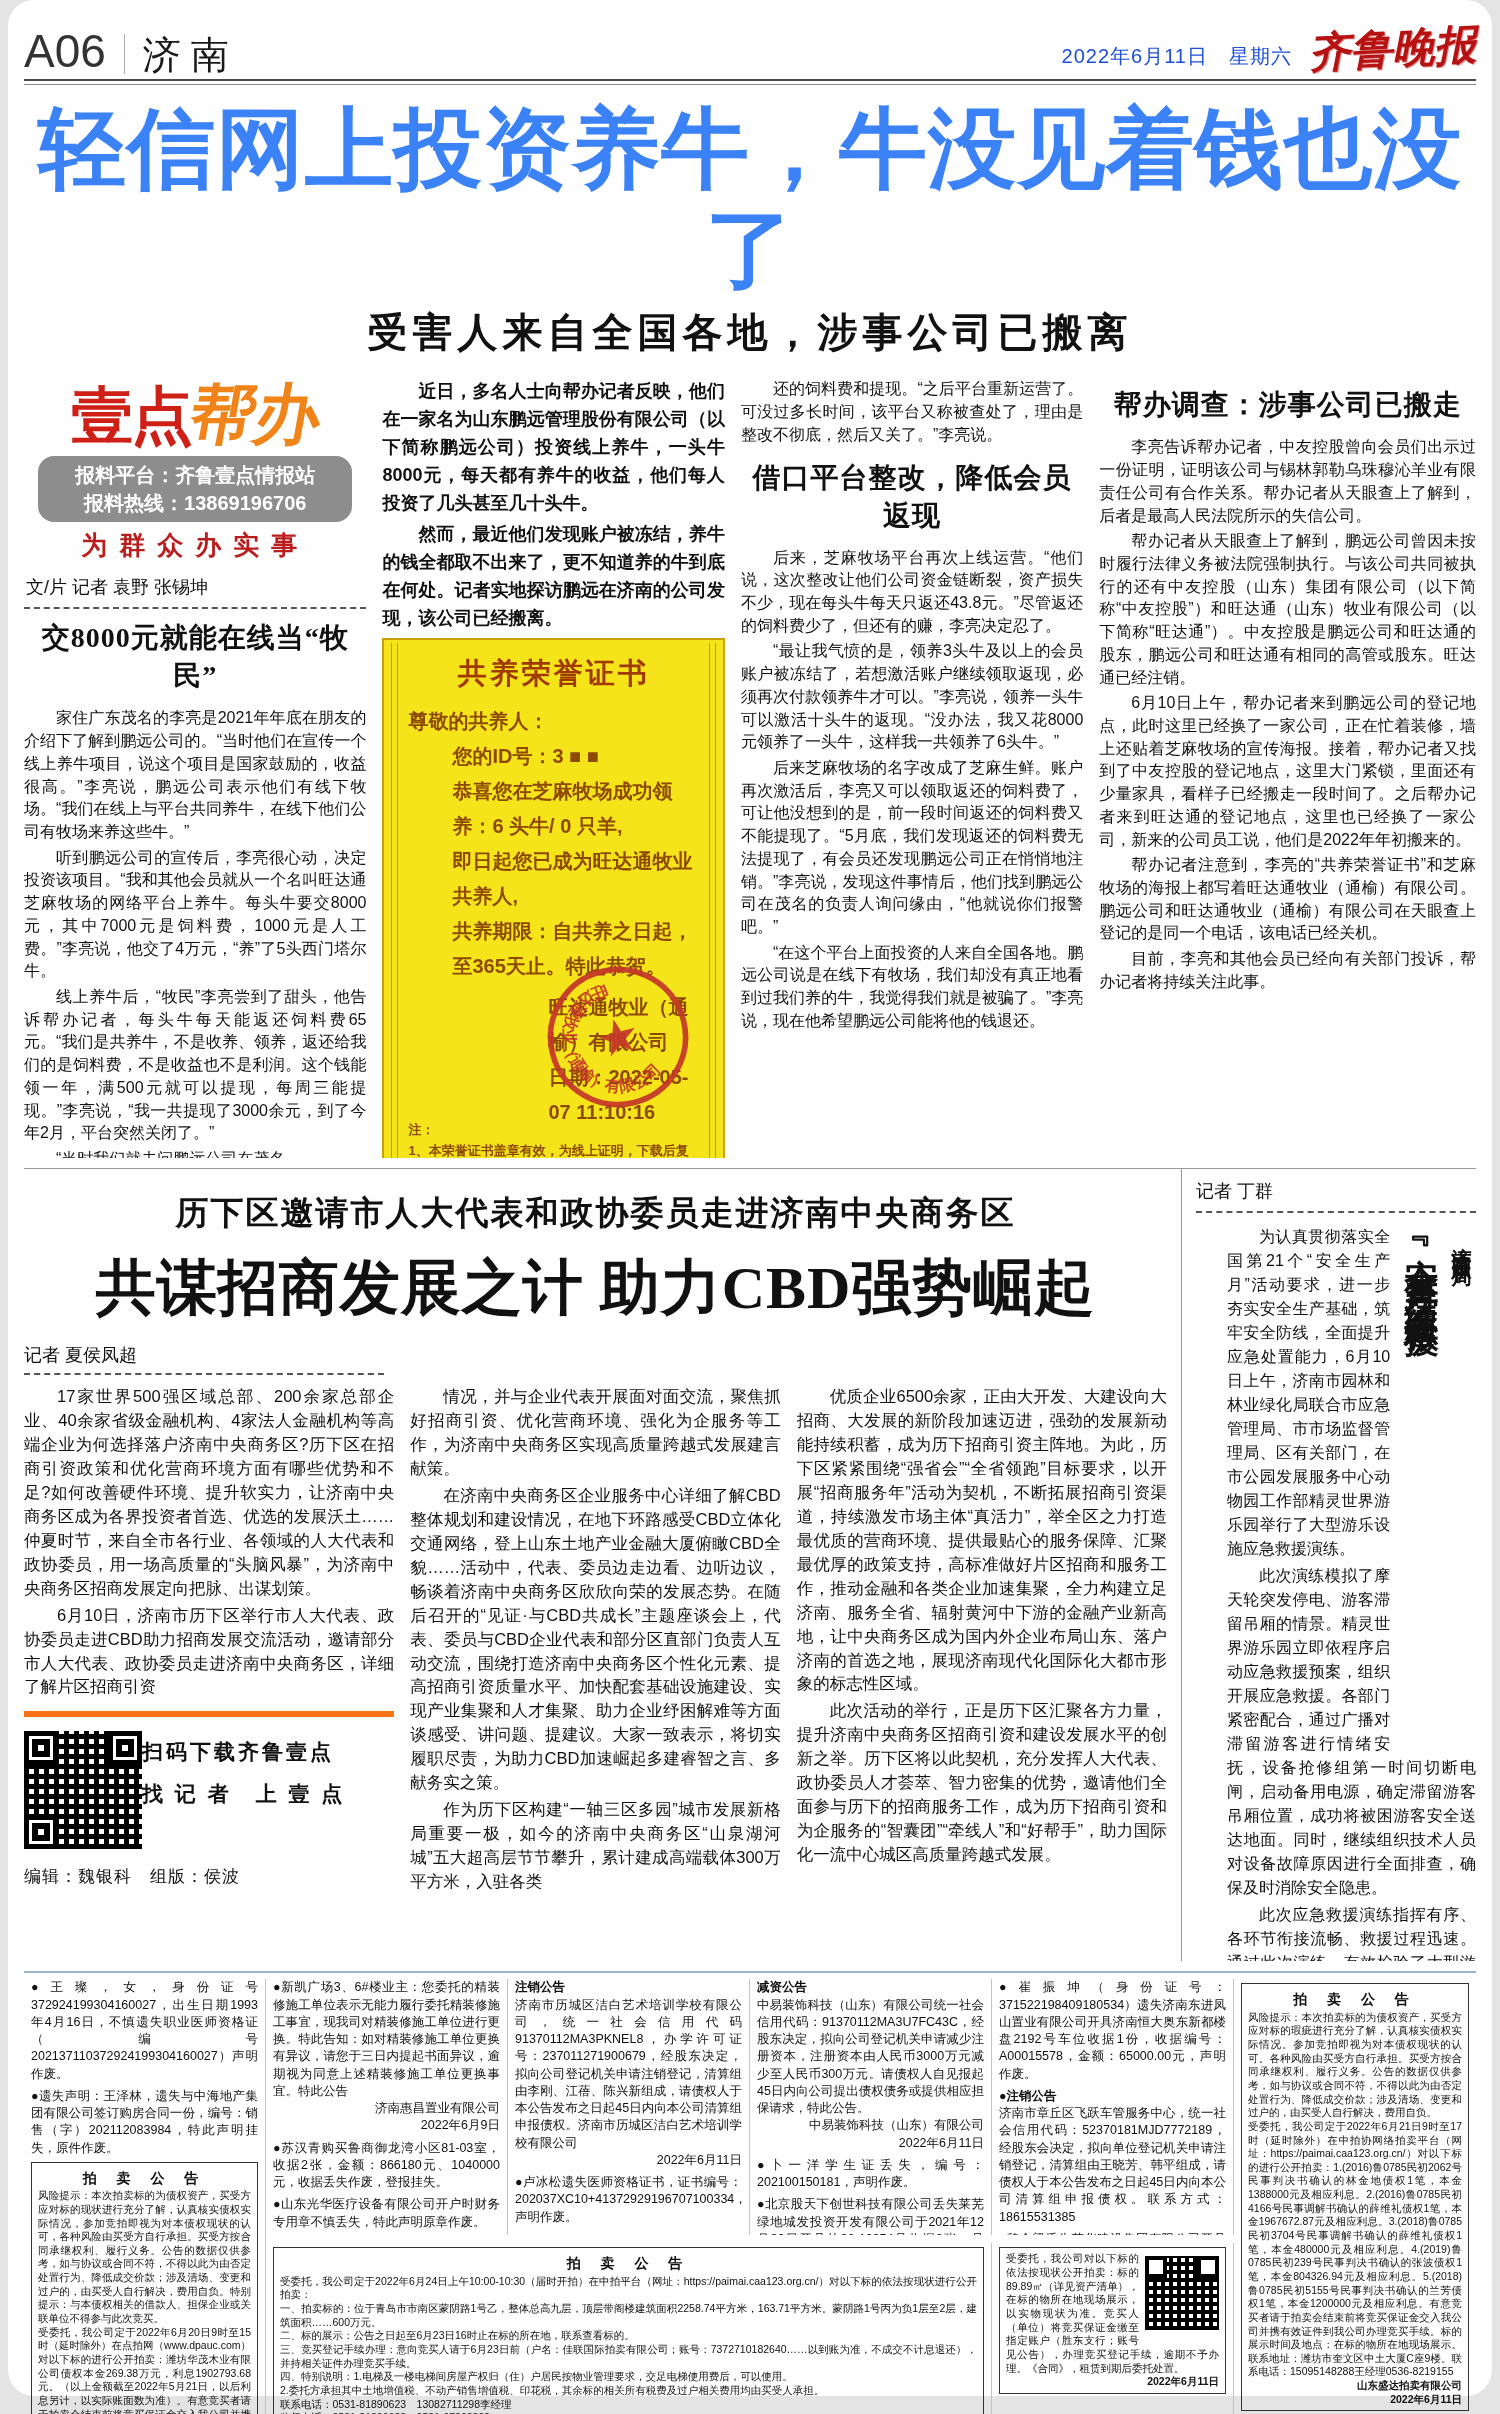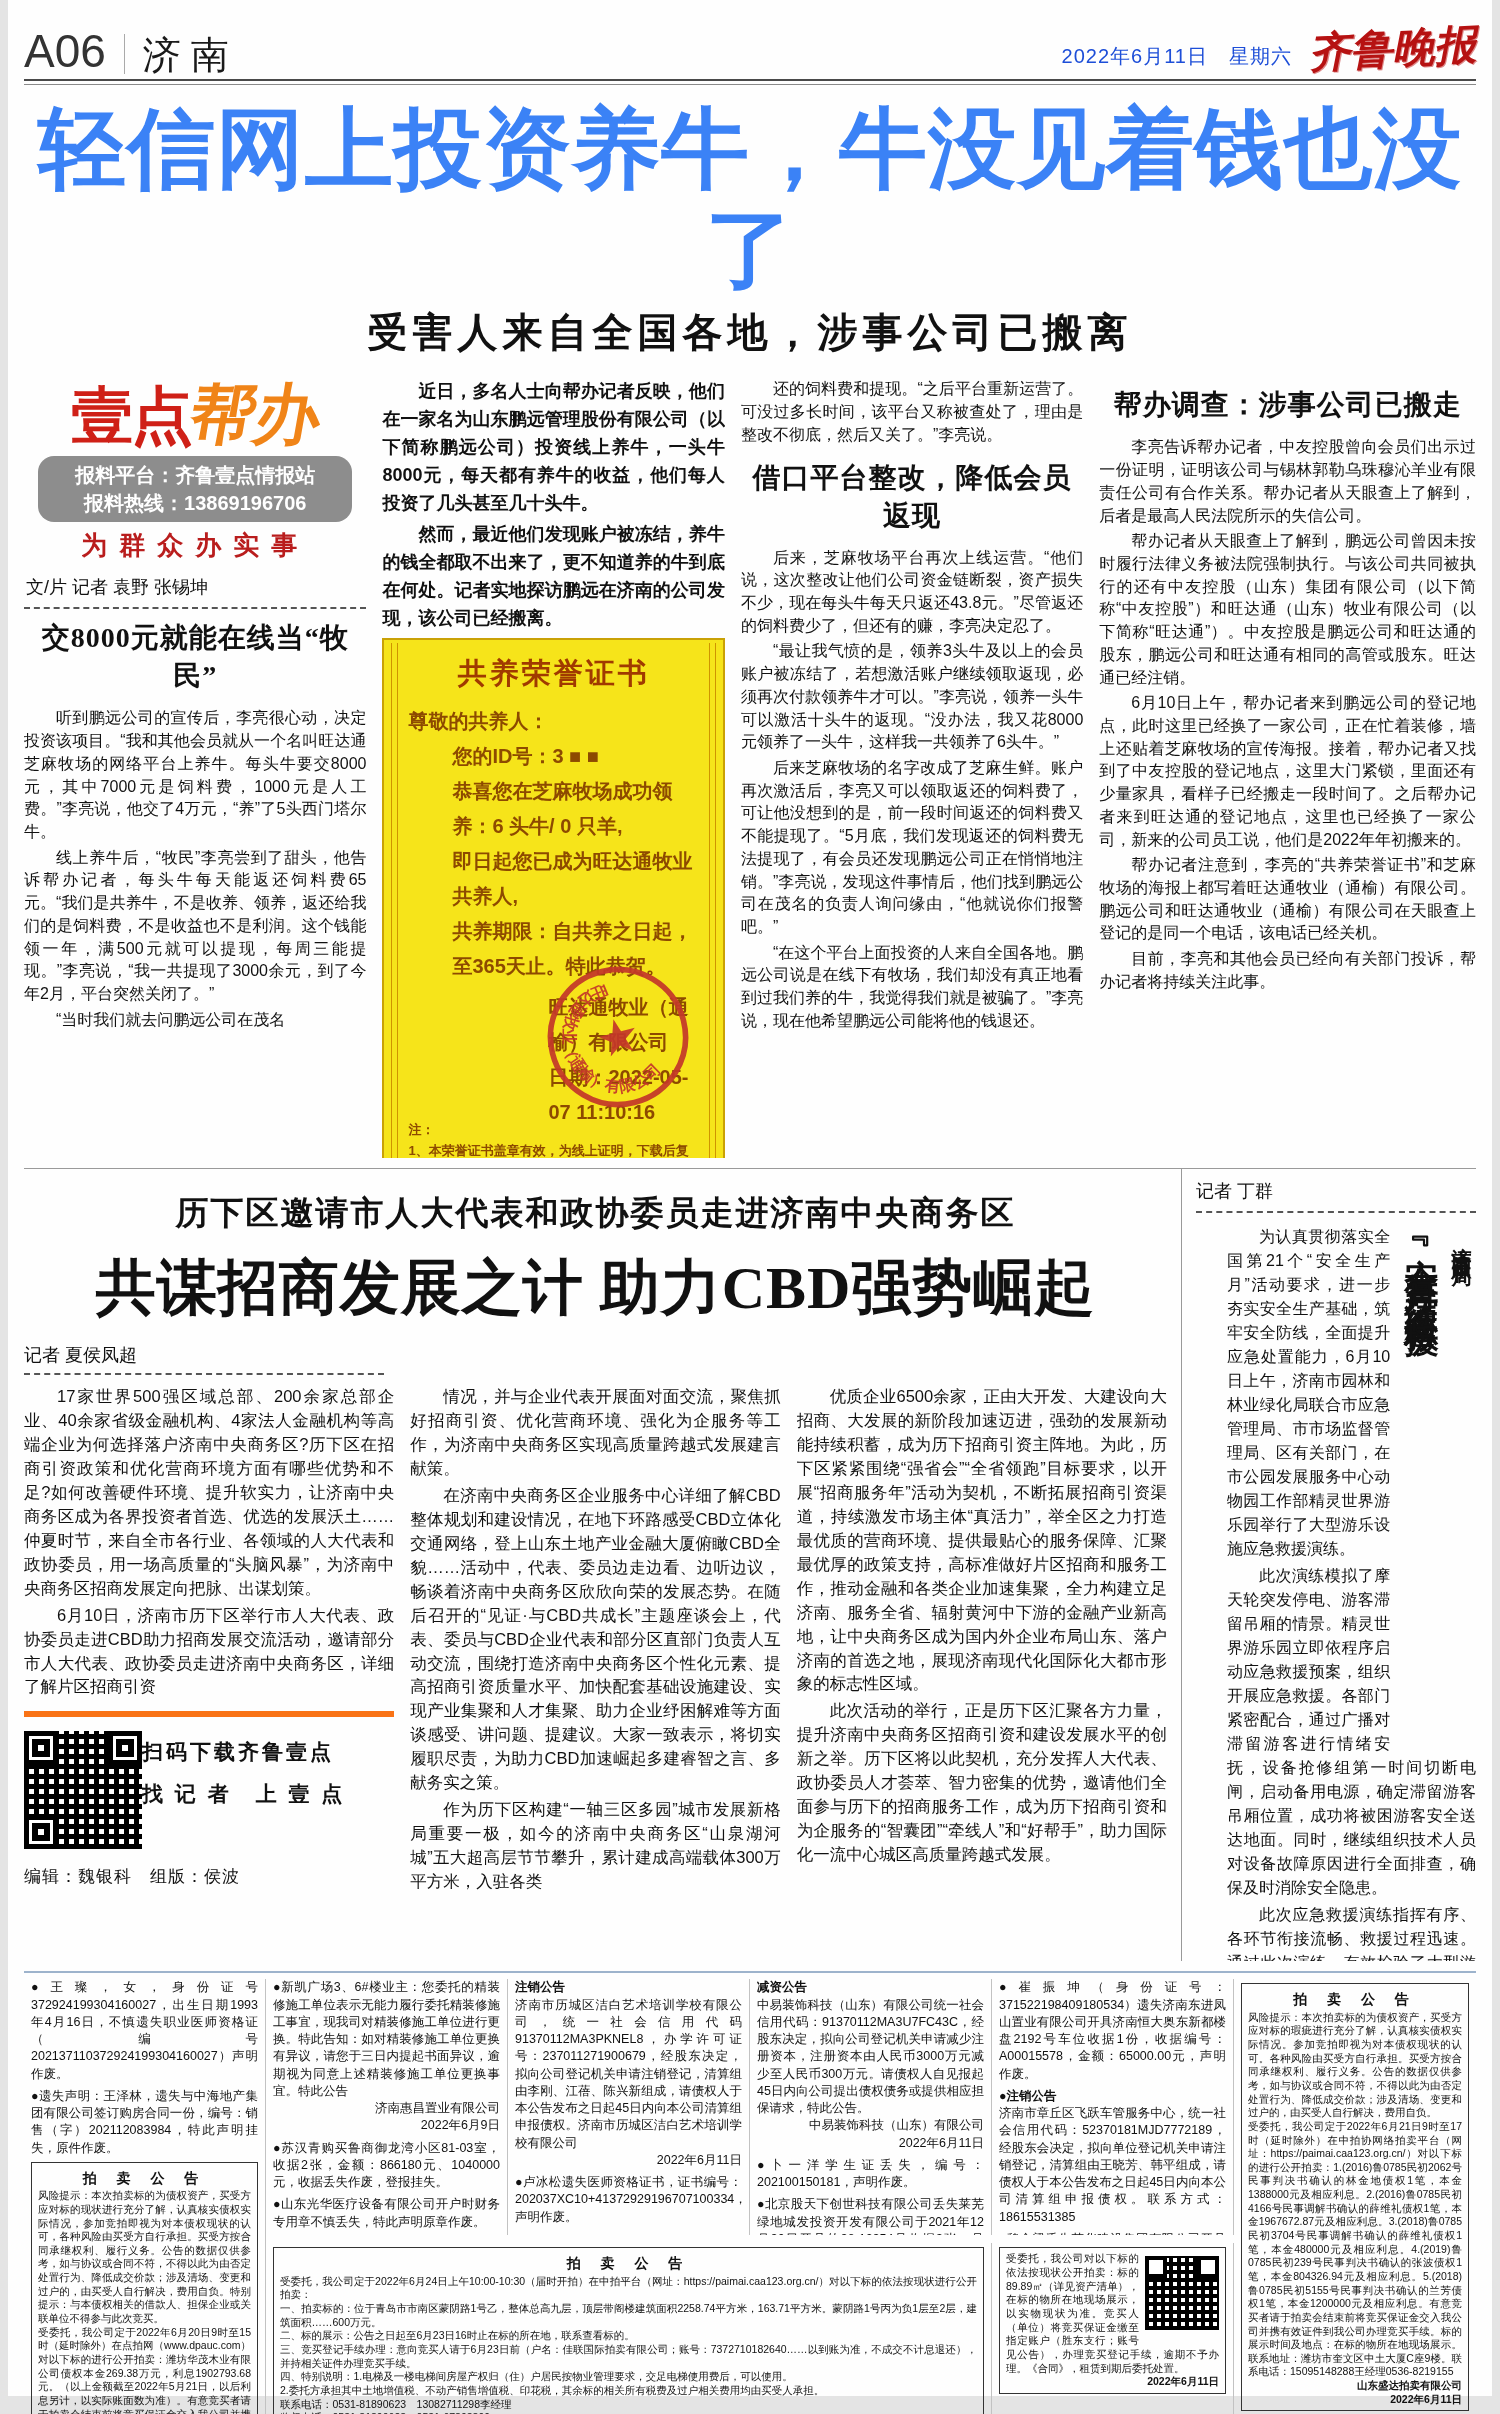--- a/index.html
+++ b/index.html
@@ -1,17 +1,17 @@
 <!DOCTYPE html>
 <html><head>
 <meta charset="utf-8">
 <style>
   html,body{margin:0;padding:0;width:1500px;height:2414px;overflow:hidden;background:#e4e4e4;}
   body{font-family:"Liberation Sans", sans-serif;color:#111;}
-  .sheet{position:absolute;left:8px;top:0;width:1484px;height:2396px;background:#fefefe;box-sizing:border-box;padding:14px 16px 0;}
+  .sheet{position:absolute;left:8px;top:0;width:1484px;height:2396px;background:#fefefe;box-sizing:border-box;padding:14px 16px 0;border-radius:26px;}
   
   .masthead-row{display:flex;justify-content:space-between;align-items:flex-end;height:60px;}
   .mh-left{display:flex;align-items:flex-end;gap:18px;}
   .page-no{font-size:46px;font-weight:500;color:#333;line-height:1;}
   .mh-sep{width:1px;height:40px;background:#aaa;}
   .section-name{font-size:38px;color:#1a1a1a;letter-spacing:10px;line-height:1;}
   .mh-right{display:flex;align-items:flex-end;gap:16px;padding-bottom:4px;}
   .date-line{font-size:20px;color:#1d4ed8;letter-spacing:1px;}
   .masthead{font-family:"Liberation Serif", serif;font-size:42px;font-weight:900;color:#b61212;font-style:italic;transform:rotate(-3deg);line-height:1;text-shadow:1px 1px 0 #d88;}
   .double-rule{margin-top:5px;height:3px;border-top:2px solid #4a4a4a;border-bottom:1px solid #8a8a8a;}
@@ -114,20 +114,21 @@
           <span class="yi">壹点</span><span class="bang">帮办</span>
         </div>
         <div class="brand-banner">
           <div>报料平台：齐鲁壹点情报站</div>
           <div>报料热线：13869196706</div>
         </div>
         <div class="brand-slogan">为群众办实事</div>
       </div>
       <div class="byline">文/片 记者 袁野 张锡坤</div>
       <div class="sec-title first">交8000元就能在线当“牧民”</div>
+      <p class="body">家住广东茂名的李亮是2021年年底在朋友的介绍下了解到鹏远公司的。“当时他们在宣传一个线上养牛项目，说这个项目是国家鼓励的，收益很高。”李亮说，鹏远公司表示他们有线下牧场。“我们在线上与平台共同养牛，在线下他们公司有牧场来养这些牛。”</p>
       <p class="body">听到鹏远公司的宣传后，李亮很心动，决定投资该项目。“我和其他会员就从一个名叫旺达通芝麻牧场的网络平台上养牛。每头牛要交8000元，其中7000元是饲料费，1000元是人工费。”李亮说，他交了4万元，“养”了5头西门塔尔牛。</p>
       <p class="body">线上养牛后，“牧民”李亮尝到了甜头，他告诉帮办记者，每头牛每天能返还饲料费65元。“我们是共养牛，不是收养、领养，返还给我们的是饲料费，不是收益也不是利润。这个钱能领一年，满500元就可以提现，每周三能提现。”李亮说，“我一共提现了3000余元，到了今年2月，平台突然关闭了。”</p>
       <p class="body">“当时我们就去问鹏远公司在茂名</p>
     </div>
 
     <div class="lcol">
       <div class="intro">
         <p class="body">近日，多名人士向帮办记者反映，他们在一家名为山东鹏远管理股份有限公司（以下简称鹏远公司）投资线上养牛，一头牛8000元，每天都有养牛的收益，他们每人投资了几头甚至几十头牛。</p>
         <p class="body">然而，最近他们发现账户被冻结，养牛的钱全都取不出来了，更不知道养的牛到底在何处。记者实地探访鹏远在济南的公司发现，该公司已经搬离。</p>
       </div>

